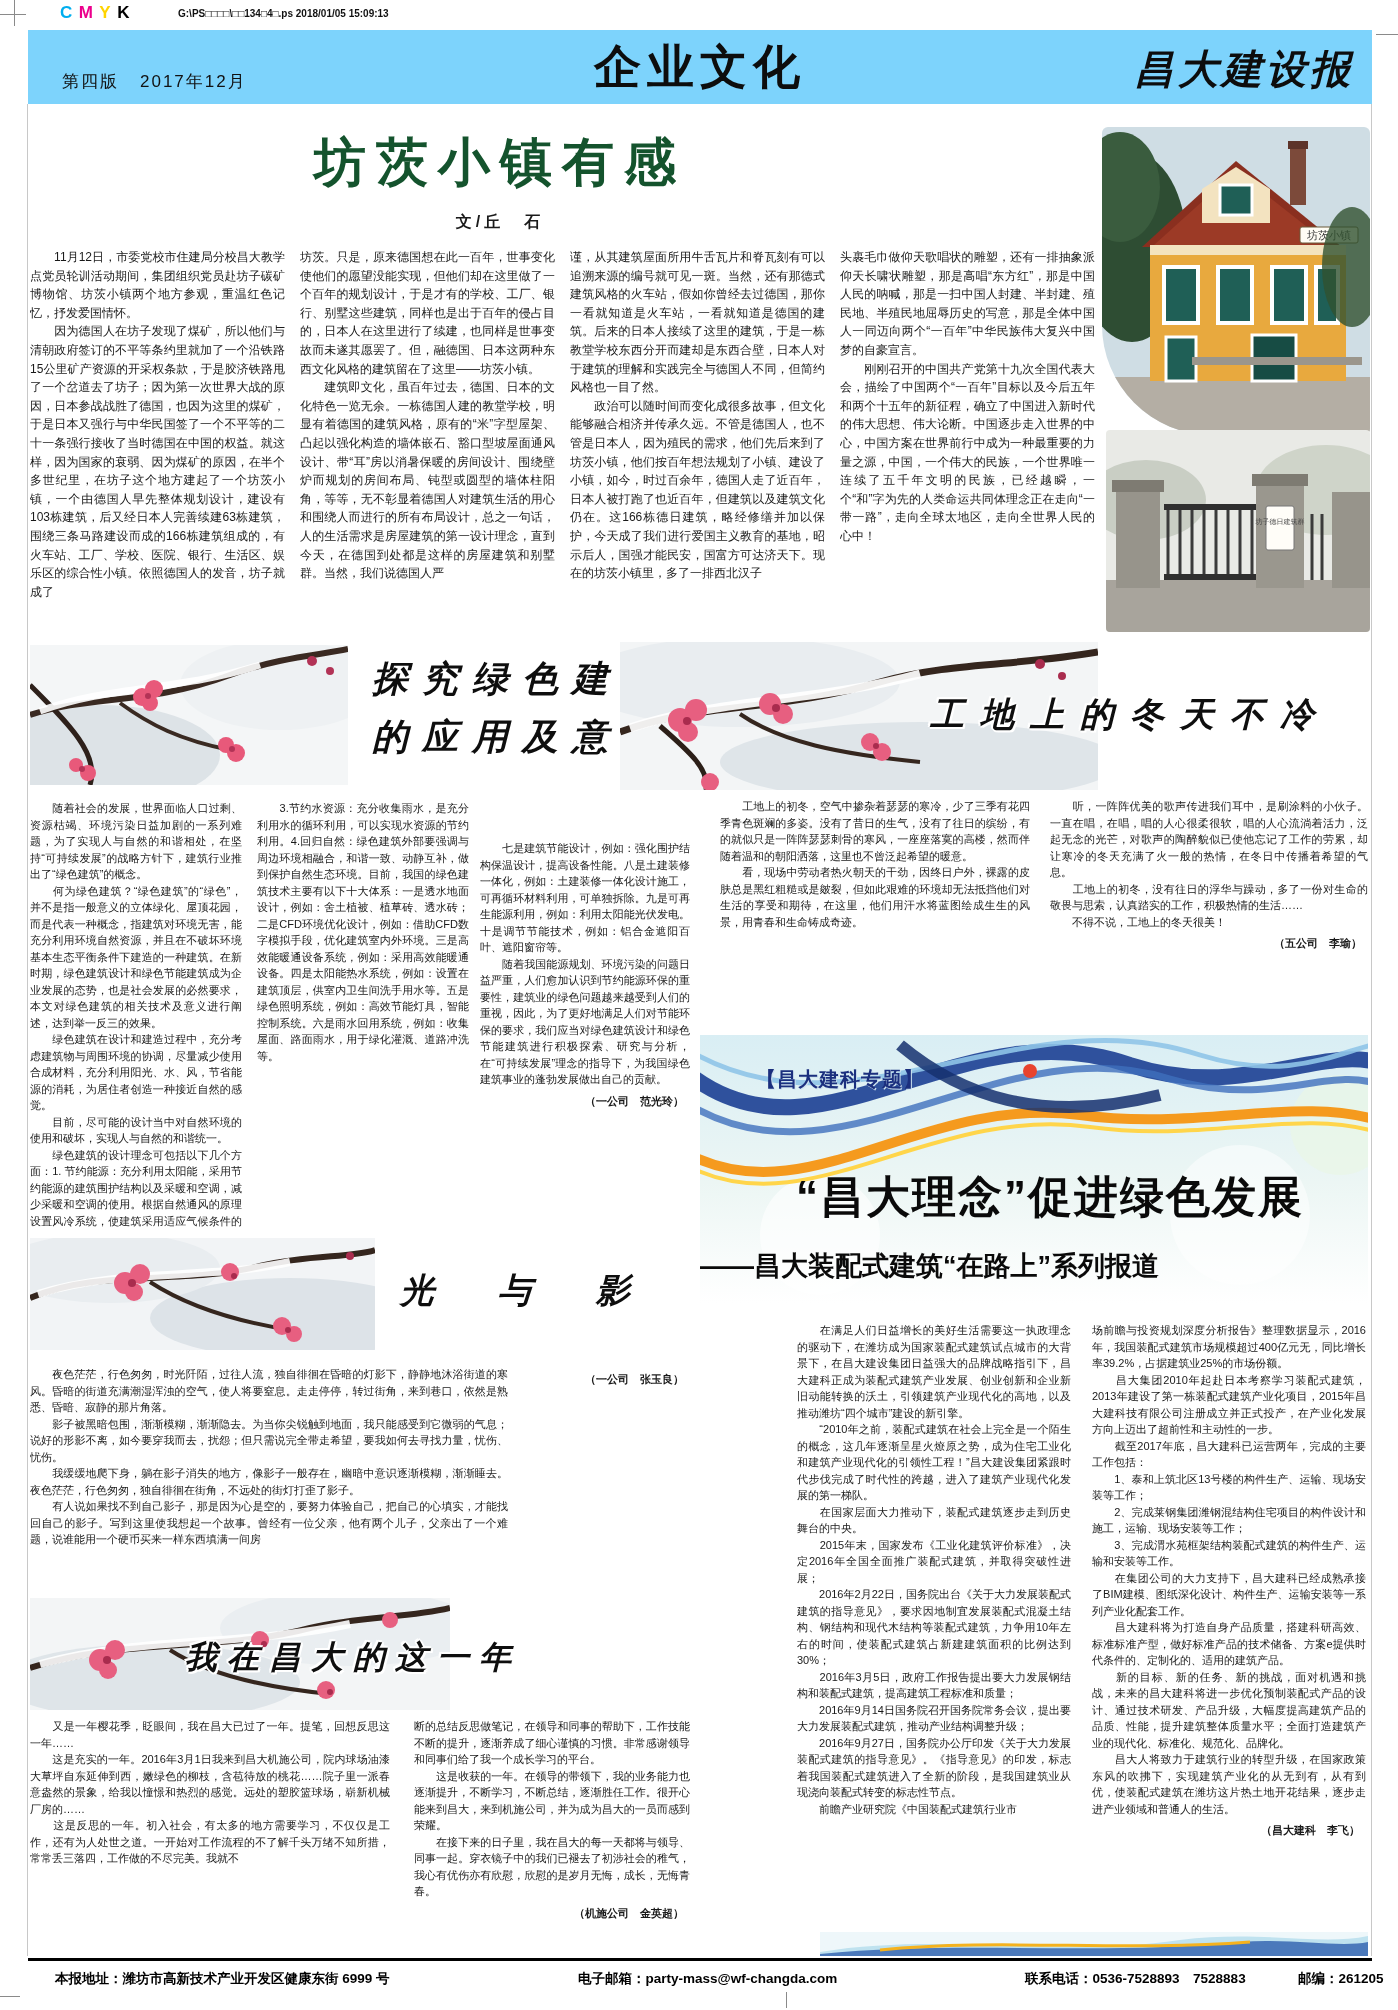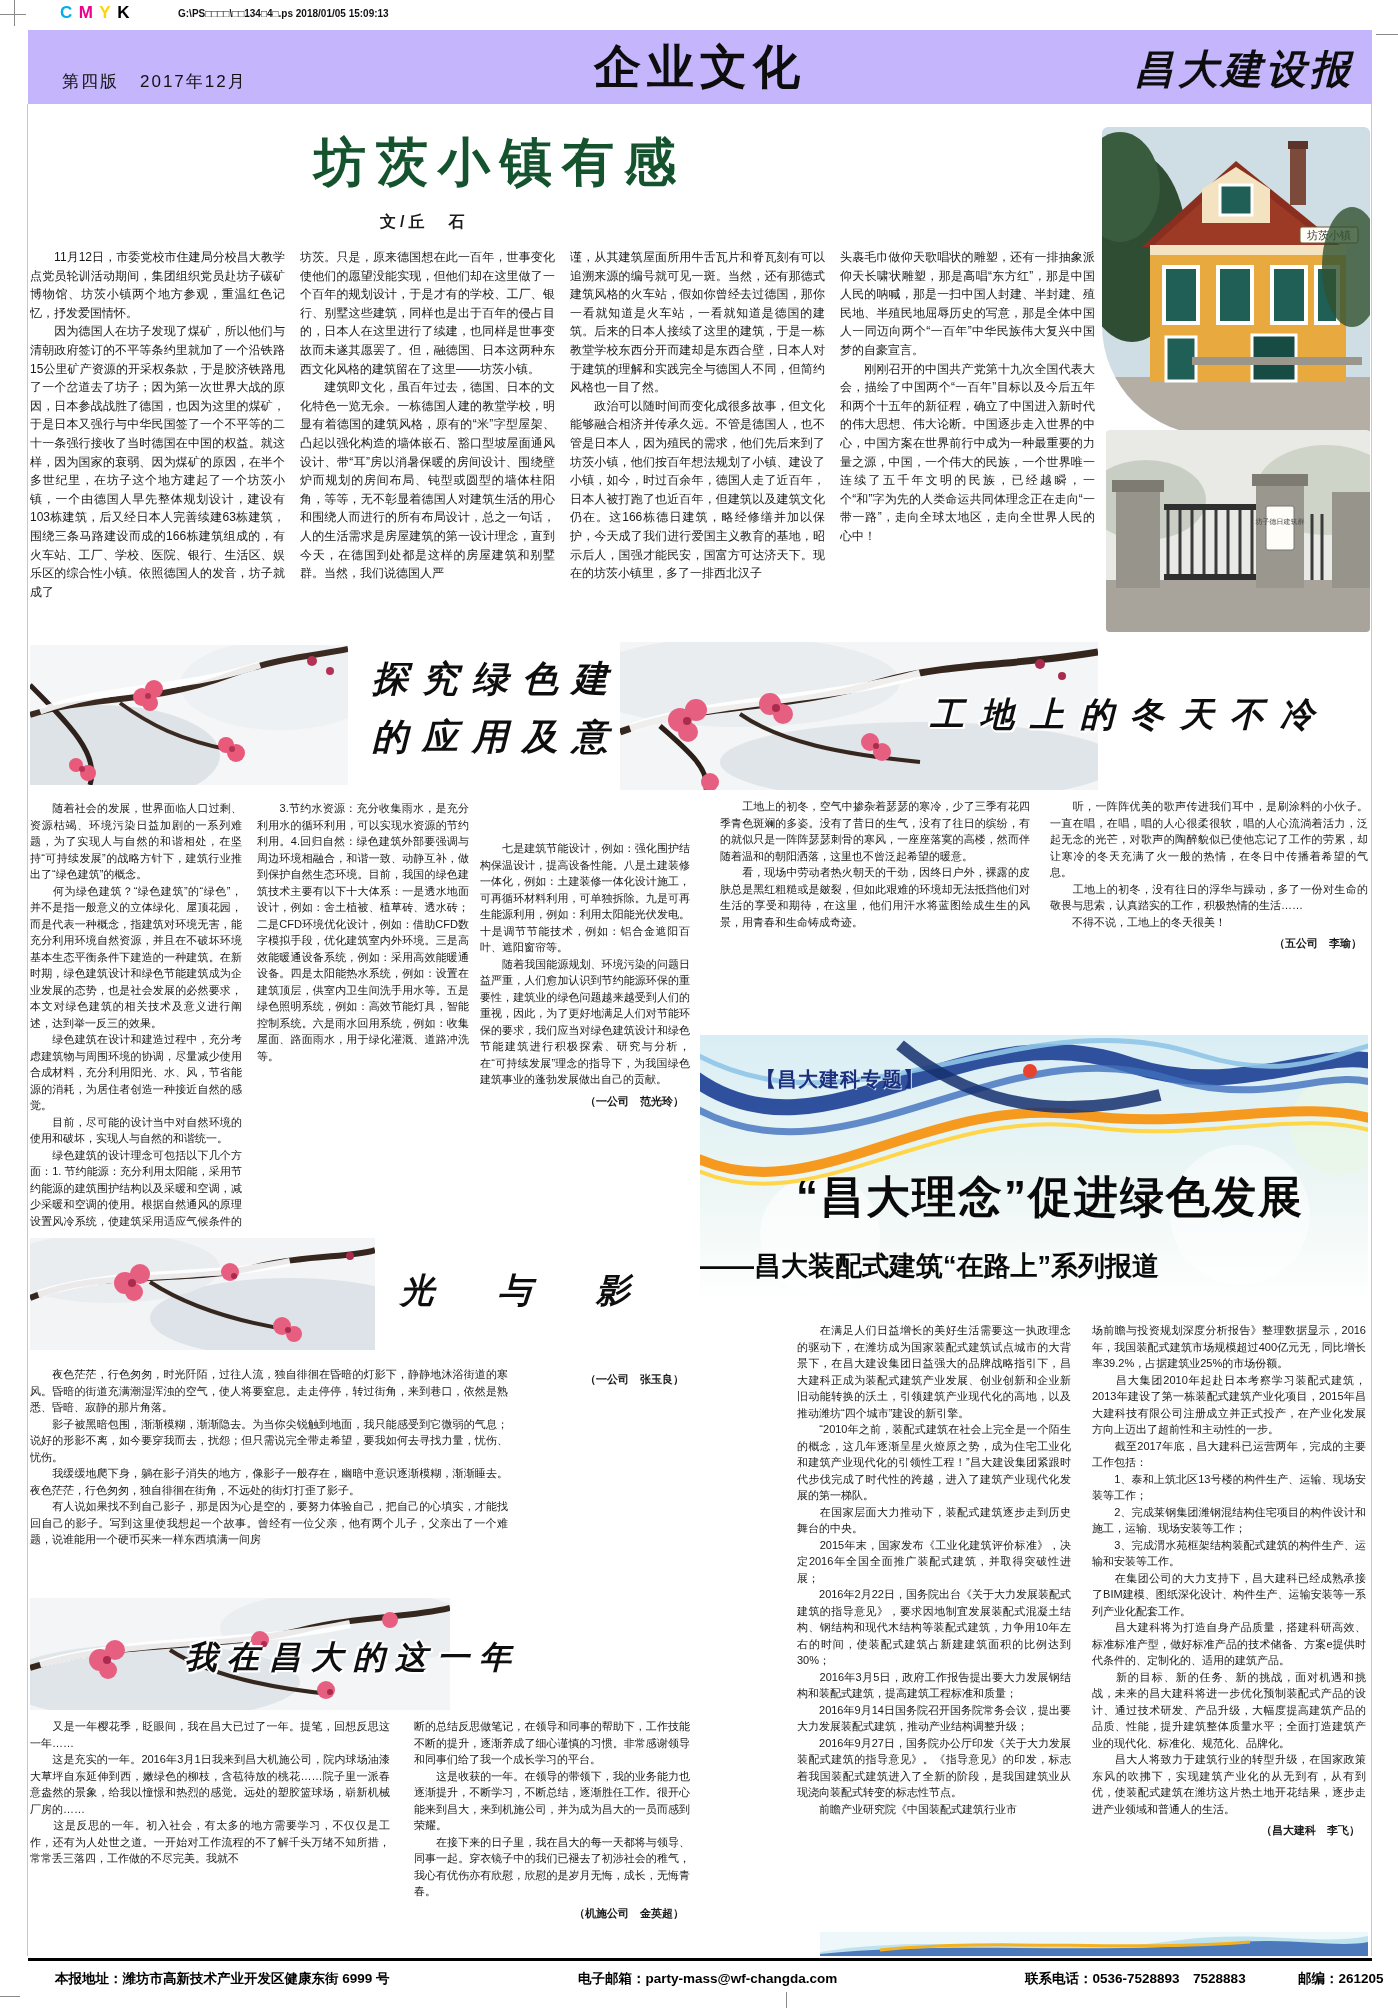--- a/index.html
+++ b/index.html
@@ -5,35 +5,35 @@
   * { margin:0; padding:0; box-sizing:border-box; }
   html,body { background:#fff; }
   body { width:1398px; height:2010px; position:relative; overflow:hidden;
          font-family:"Liberation Sans", sans-serif; color:#1a1a1a; }
   .abs { position:absolute; }
   
   .mark { position:absolute; background:#8a8a8a; }
   .cmyk span { font-weight:bold; font-size:17px; letter-spacing:2px; }
   .fileinfo { font-size:10px; font-weight:bold; color:#111; }
   
-  .masthead { background:#c4b5fd; }
+  .masthead { background:#7dd3fc; }
   .edition { font-size:17px; color:#111; letter-spacing:2px; }
   .section-title { font-size:47px; font-weight:900; letter-spacing:6px; color:#0d0d0d;
                    font-family:"Liberation Sans", sans-serif; }
   .paper-name { font-size:40px; font-weight:bold; font-style:italic; letter-spacing:4px;
                 font-family:"DejaVu Serif","Liberation Serif", serif; color:#0d0d0d; }
   .edge-line { position:absolute; background:#c8c8c8; }
   
   .coltext { font-size:12px; line-height:1.55; text-align:justify; white-space:pre-line;
              overflow:hidden; color:#191919; }
   .coltext.small { font-size:11px; line-height:1.5; }
   .sig { font-size:11px; font-weight:bold; text-align:right; padding-right:6px; margin-top:6px; }
   .main-title { font-size:52px; font-weight:bold; letter-spacing:10px; text-align:center;
                 font-family:"DejaVu Serif","Liberation Serif", serif; color:#14532d; }
-  .byline { font-size:16px; font-weight:bold; letter-spacing:4px; text-align:left; }
+  .byline { font-size:16px; font-weight:bold; letter-spacing:4px; text-align:center; }
   .callig { font-family:"DejaVu Serif","Liberation Serif", serif; font-style:italic;
             font-weight:bold; color:#0e0e0e; }
   .callig.outline { text-shadow:-2px 0 0 #fff, 2px 0 0 #fff, 0 -2px 0 #fff, 0 2px 0 #fff,
                     2px 2px 0 #fff, -2px -2px 0 #fff; }
   .green-title { font-size:36px; letter-spacing:14px; line-height:1.6; }
   .winter-title { font-size:34px; letter-spacing:16px; }
   .light-title { font-size:34px; letter-spacing:26px; }
   .year-title { font-size:32px; letter-spacing:10px; }
   
   .special-tag { font-size:20px; font-weight:900; color:#1b2f7e; letter-spacing:1px;

